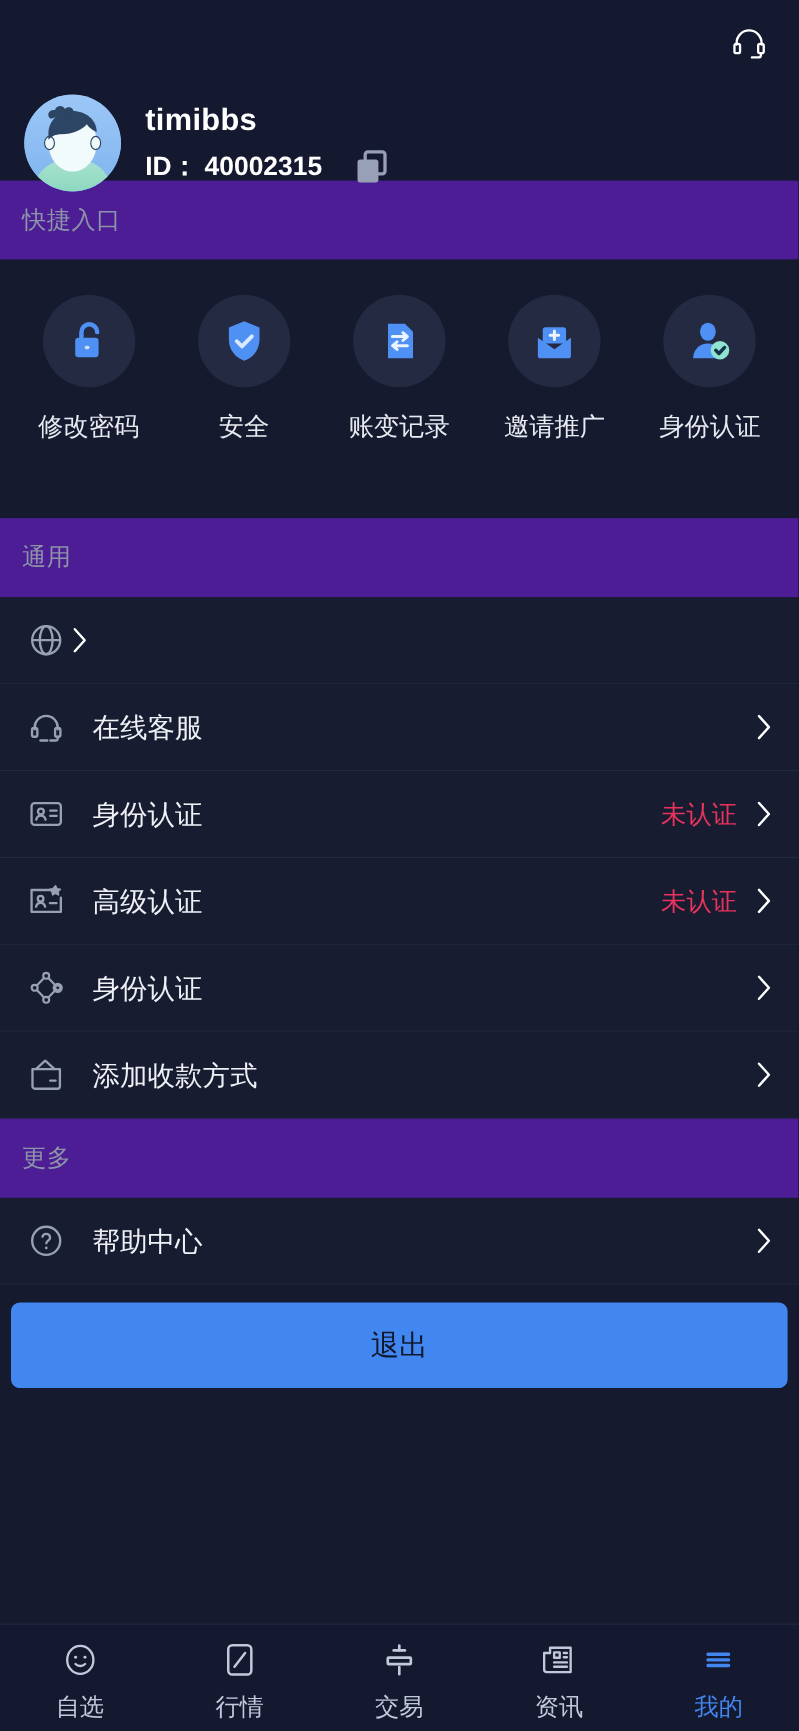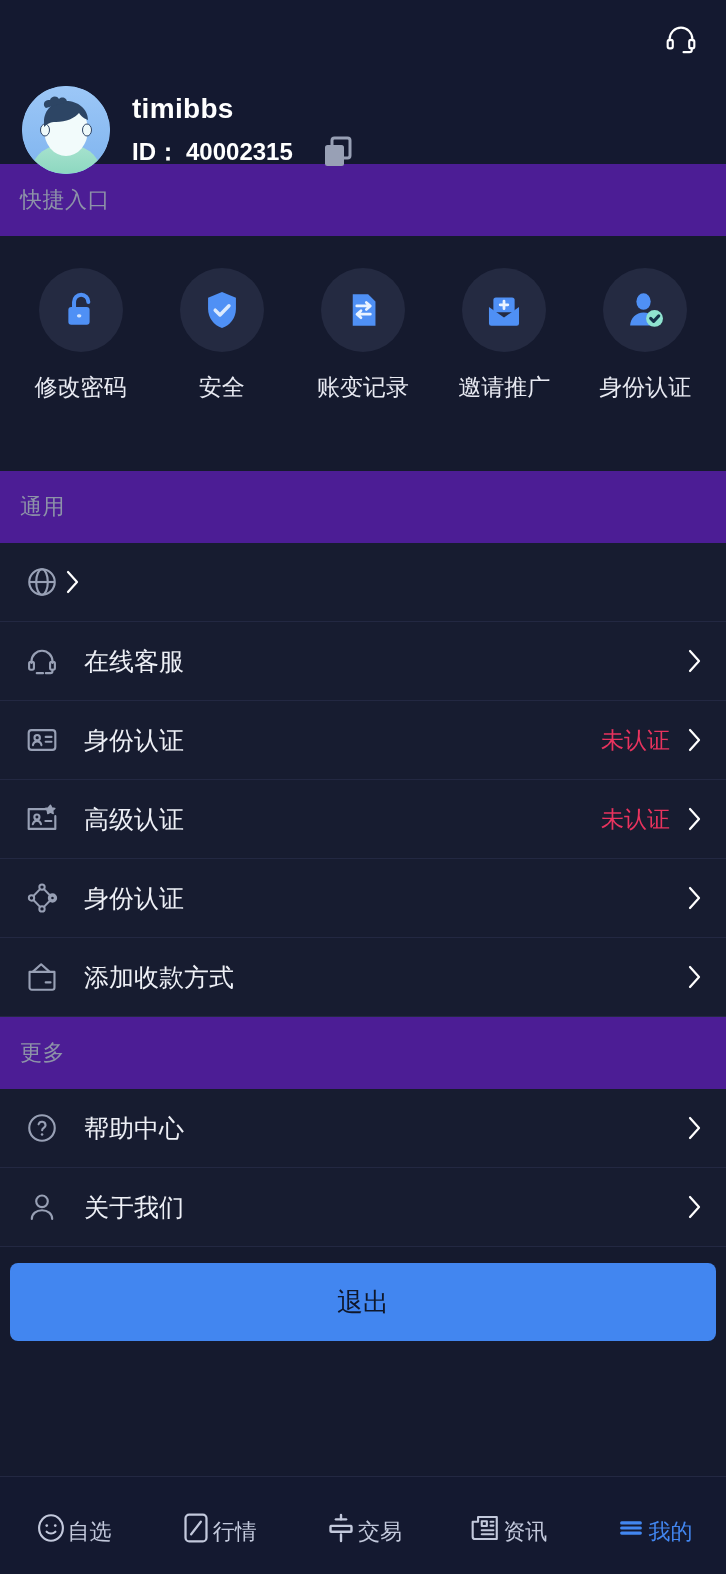--- a/index.html
+++ b/index.html
@@ -147,21 +147,21 @@
   
   .tabbar {
     height: 98px;
     background: #141930;
     border-top: 1px solid #232842;
     display: flex;
     flex: 0 0 auto;
   }
   .tab {
     flex: 1 1 0;
-    display: flex; flex-direction: row;
+    display: flex; flex-direction: column;
     align-items: center; justify-content: center;
     padding-top: 4px;
   }
   .tab-icon { height: 40px; display: flex; align-items: center; justify-content: center; }
   .tab-label { margin-top: 8px; font-size: 22px; color: #c3c9dc; }
   .tab.active .tab-label { color: #4286f0; }
 </style>
 </head>
 <body>
 
@@ -407,34 +407,20 @@
       </svg>
     </span>
     <span class="row-label">帮助中心</span>
     <span class="chev">
       <svg width="16" height="26" viewBox="0 0 16 26" fill="none" stroke="#ffffff" stroke-width="2.2" stroke-linecap="round" stroke-linejoin="round">
           <path d="M3 3l9 10-9 10"></path>
         </svg>
     </span>
   </div>
 
-  <div class="row">
-    <span class="row-icon">
-      <svg width="34" height="34" viewBox="0 0 24 24" fill="none" stroke="#98a0b5" stroke-width="1.5" stroke-linecap="round" stroke-linejoin="round">
-        <circle cx="12" cy="8" r="4.1"></circle>
-        <path d="M4.8 20.4c0-3.7 3.2-6.1 7.2-6.1s7.2 2.4 7.2 6.1"></path>
-      </svg>
-    </span>
-    <span class="row-label">关于我们</span>
-    <span class="chev">
-      <svg width="16" height="26" viewBox="0 0 16 26" fill="none" stroke="#ffffff" stroke-width="2.2" stroke-linecap="round" stroke-linejoin="round">
-          <path d="M3 3l9 10-9 10"></path>
-        </svg>
-    </span>
-  </div>
 
   <div class="logout-wrap">
     <button class="logout">退出</button>
   </div>
 
   <div class="filler"></div>
 
   <div class="tabbar">
 
     <div class="tab">

